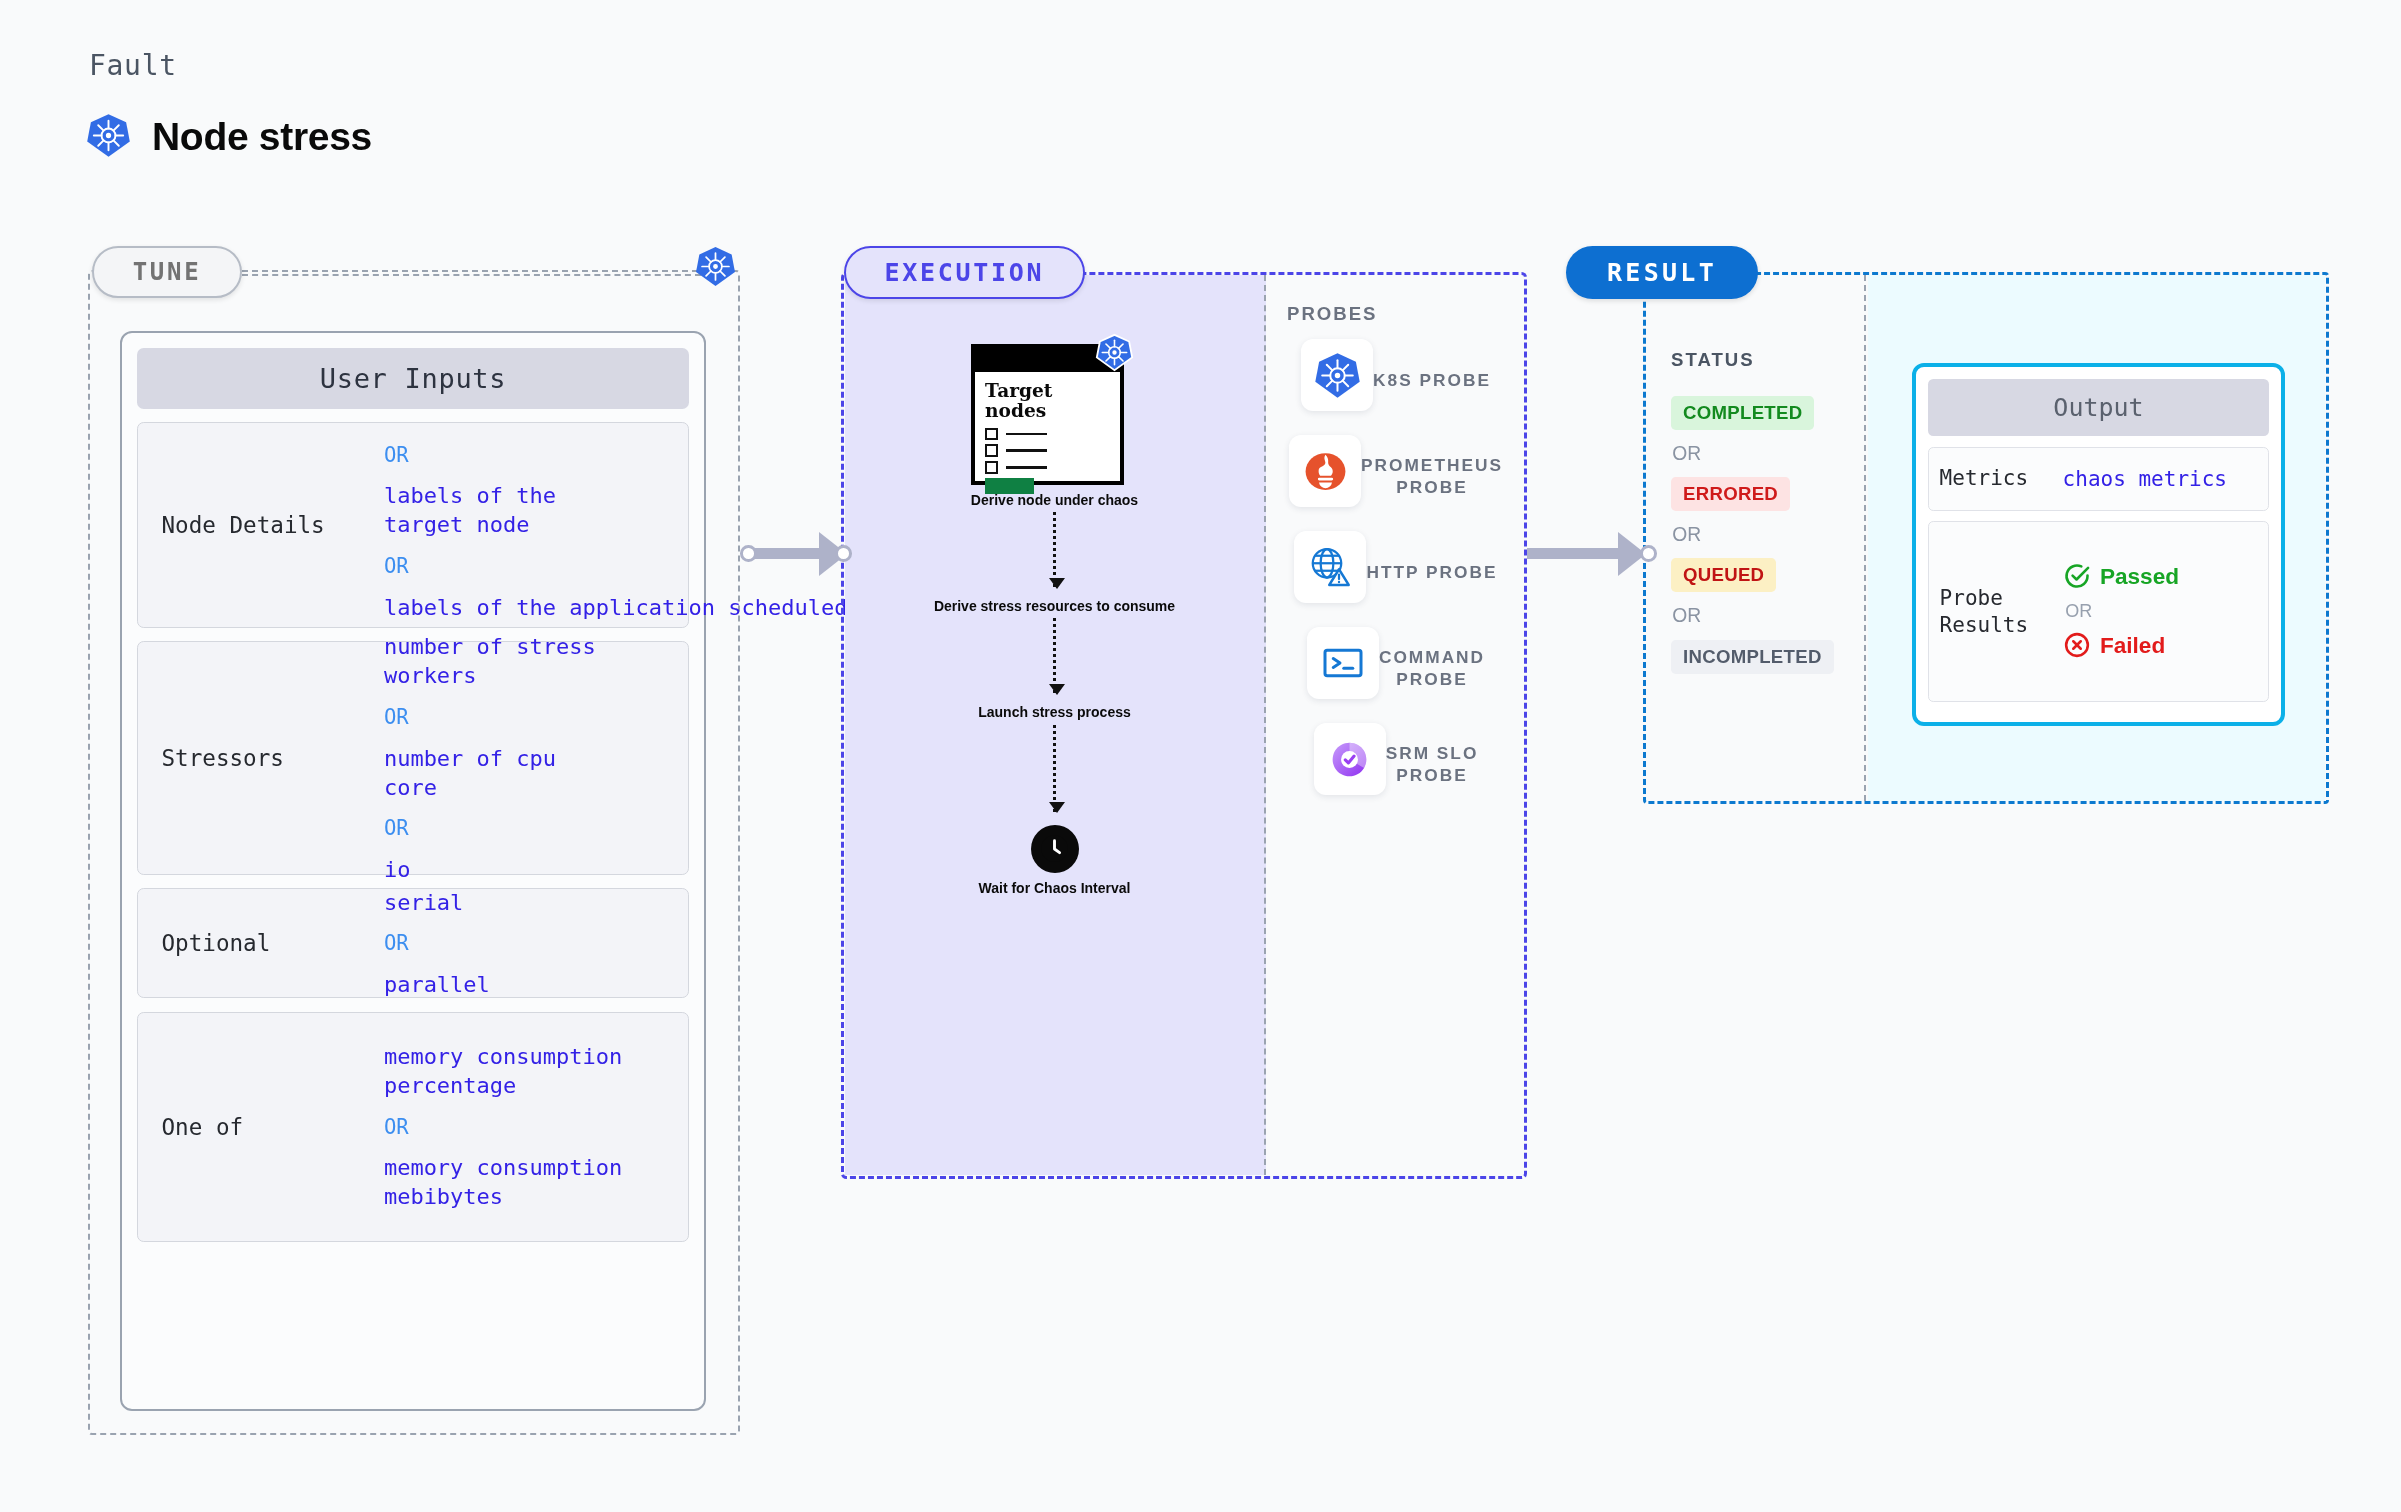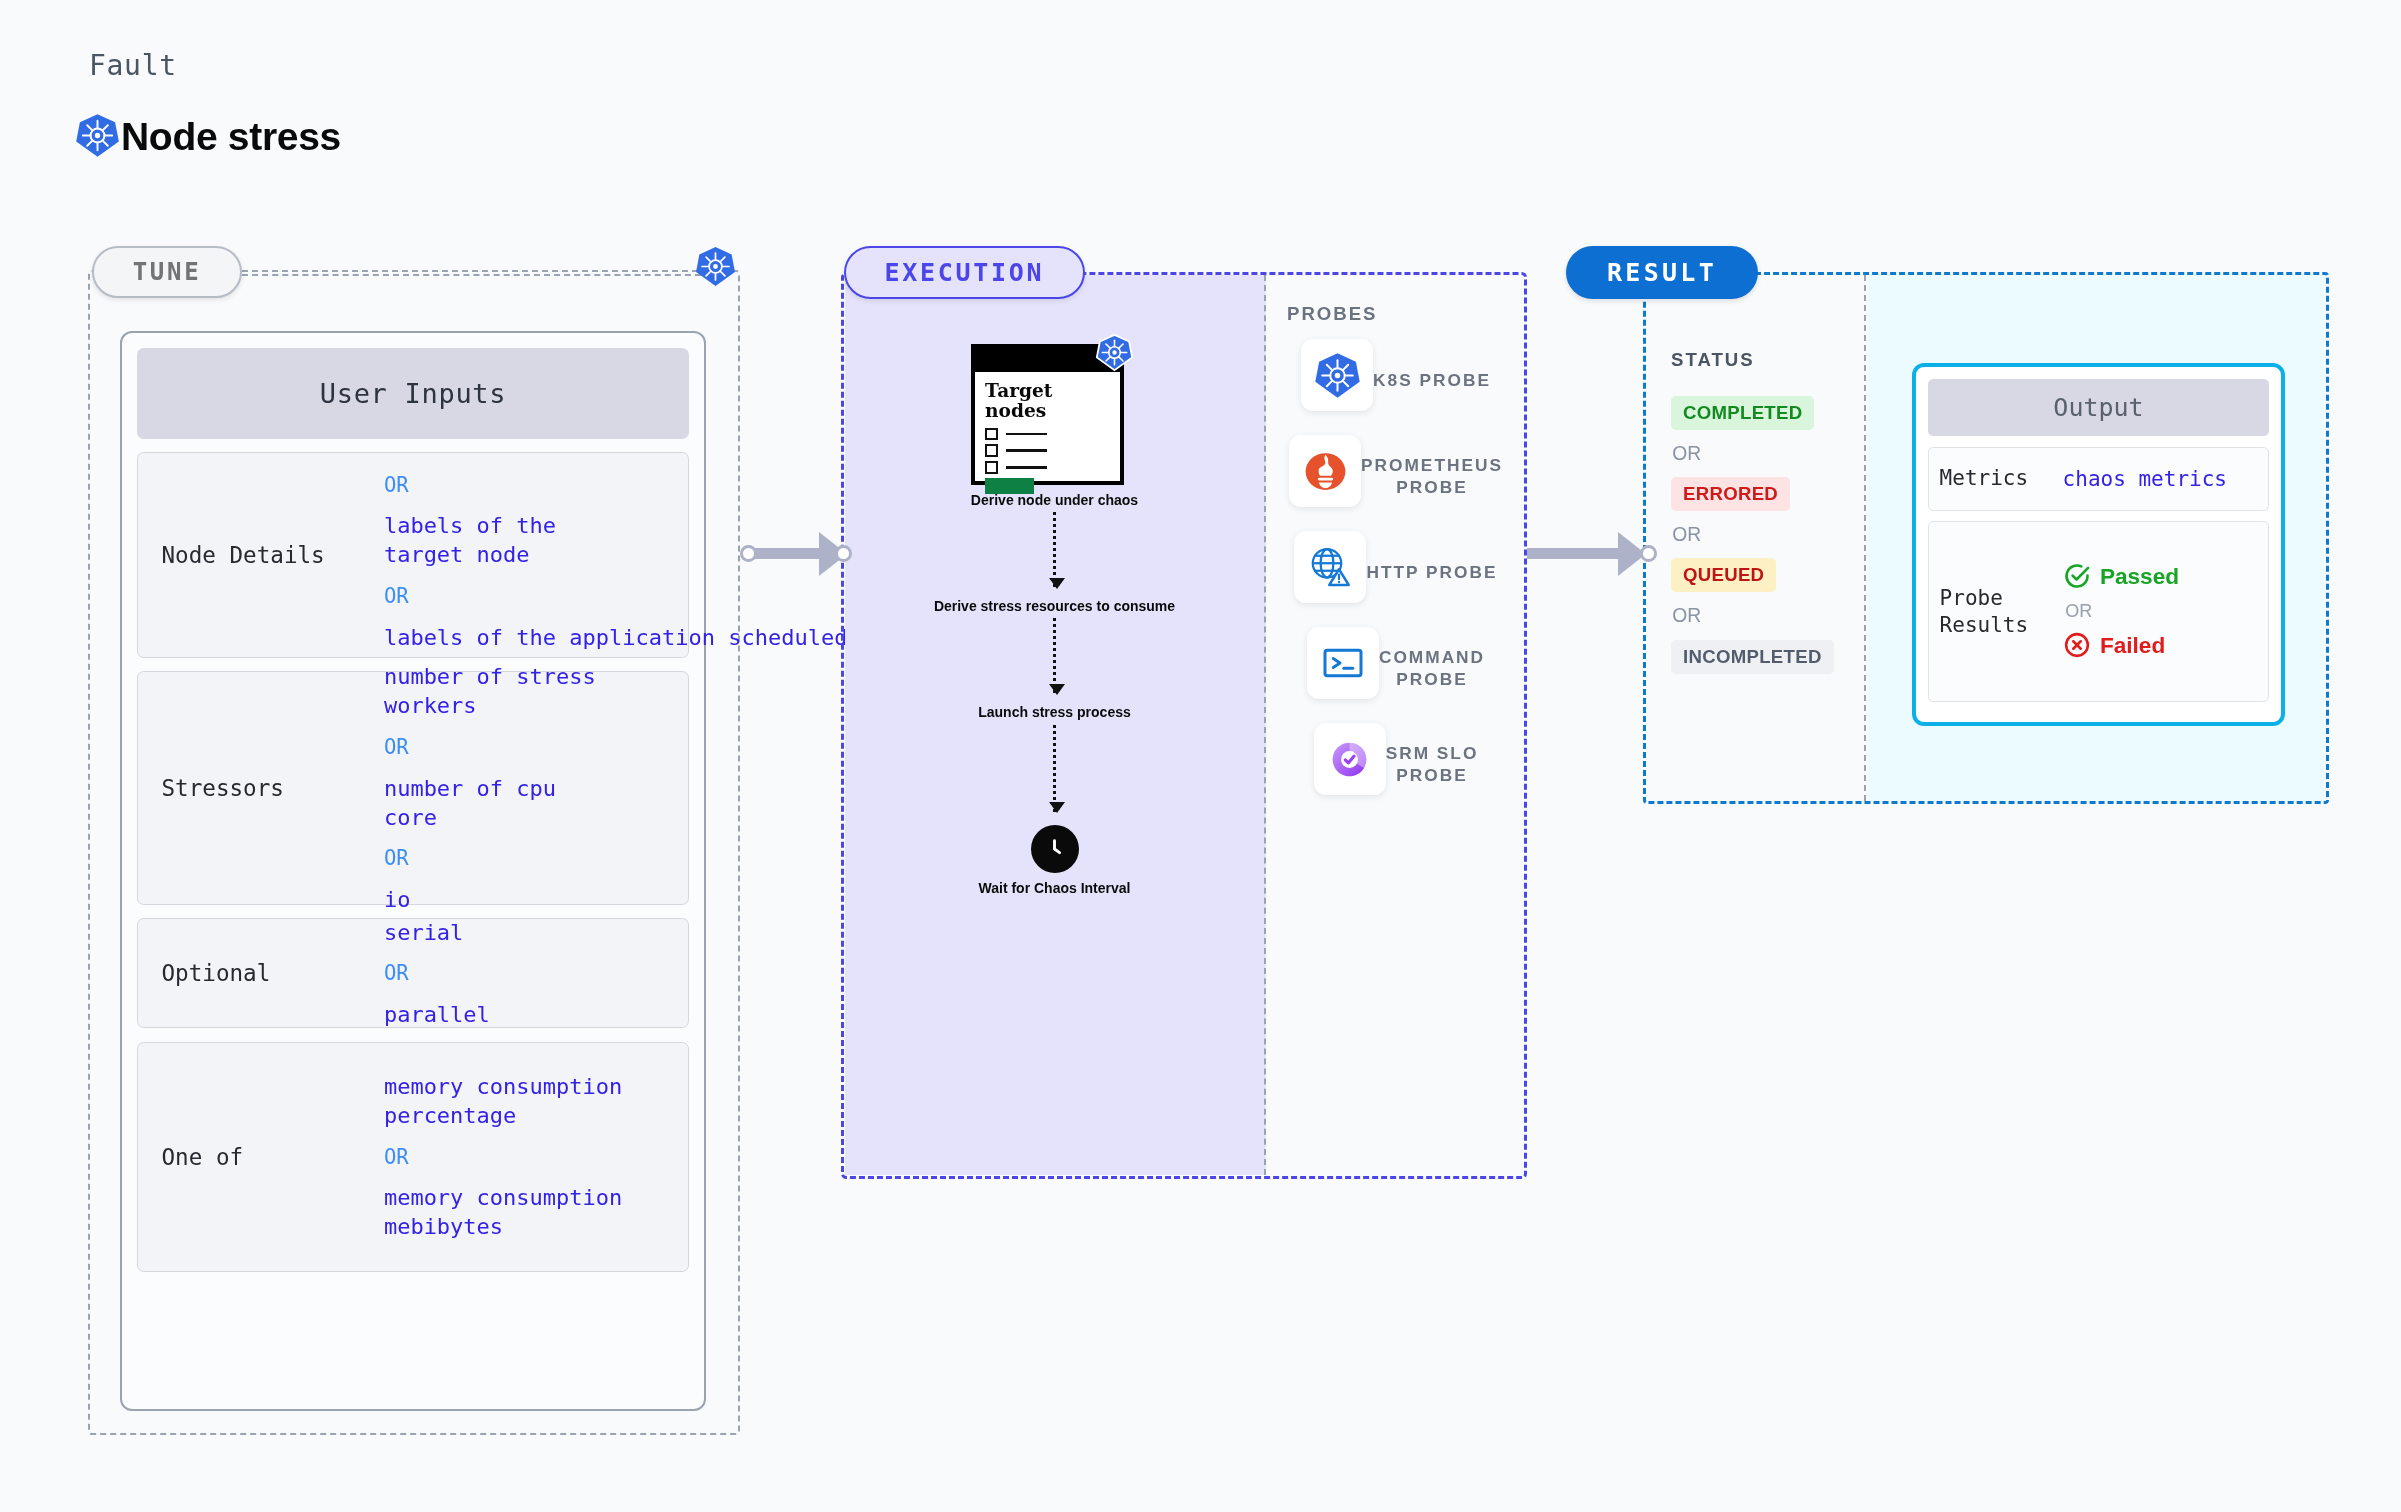--- a/index.html
+++ b/index.html
@@ -10,22 +10,22 @@
     overflow: hidden;
   }
 
   
   #fault-label {
     position: absolute; left: 89px; top: 49px;
     font-family: "DejaVu Sans Mono", monospace;
     font-size: 28px; color: #4b5563; letter-spacing: 0.7px;
   }
   #fault-title-row {
-    position: absolute; left: 74px; top: 112px;
-    display: flex; align-items: center; 
+    position: absolute; left: 85px; top: 112px;
+    display: flex; align-items: center; gap: 20px;
   }
   #fault-title-row .title {
     font-size: 39px; font-weight: 700; color: #0a0a0a;
     letter-spacing: -0.3px;
   }
   .k8s-badge { display: block; }
 
   
   .pill {
     position: absolute; display: flex; align-items: center; justify-content: center;
@@ -109,21 +109,21 @@
   
   #user-inputs-card {
     position: absolute; left: 120px; top: 331px;
     width: 586px; height: 1080px;
     background: #fbfcfd;
     border: 2.7px solid #9aa3b0;
     border-radius: 12px;
     padding: 14.6px;
   }
   #user-inputs-header {
-    height: 91px; background: #d7d8e3; border-radius: 6.7px;
+    height: 61px; background: #d7d8e3; border-radius: 6.7px;
     display: flex; align-items: center; justify-content: center;
     font-family: "DejaVu Sans Mono", monospace;
     font-size: 27px; color: #2d3340; letter-spacing: 0.7px;
   }
   .input-row {
     margin-top: 13.3px;
     background: #f3f4f8;
     border: 1.3px solid #d4d7de;
     border-radius: 6.7px;
     display: flex; align-items: center;

